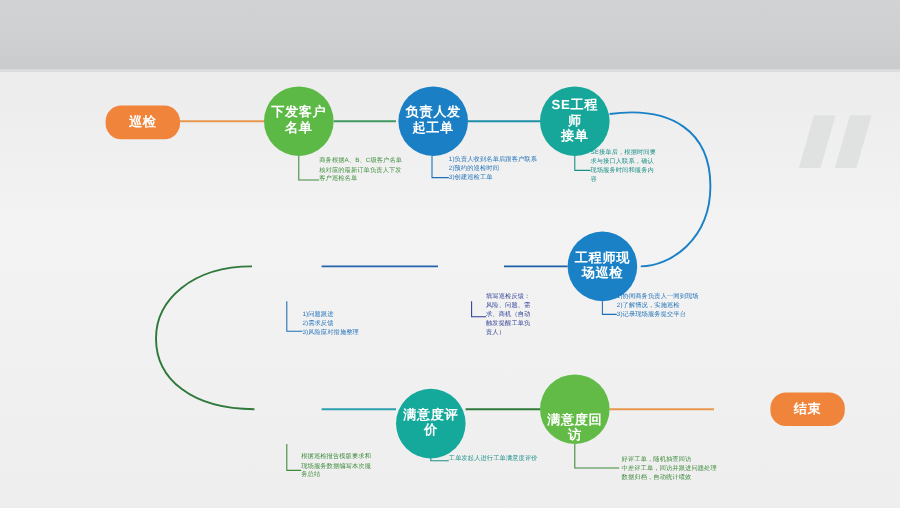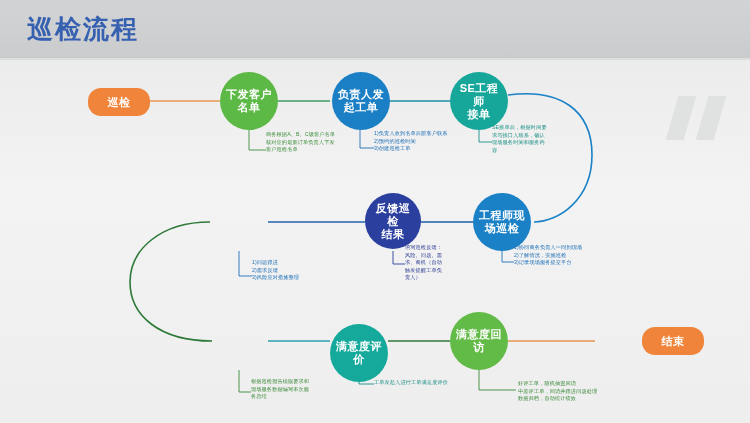--- a/index.html
+++ b/index.html
@@ -101,21 +101,21 @@
   .node .label { display: block; }
 
   
   .c-orange  { background: #f0843a; }
   .c-green   { background: #5cb945; }
   .c-blue    { background: #1a7fc4; }
   .c-blue2   { background: #1b81c6; }
   .c-teal    { background: #17a79a; }
   .c-teal2   { background: #15a99c; }
   .c-navy    { background: #2b3f9e; }
-  .c-lgreen  { background: #62bb46; }
+  .c-lgreen  { background: #62bb46; align-items: flex-end; }
 
   
   .desc {
     position: absolute;
     font-size: 5.2px;
     line-height: 7.6px;
     letter-spacing: 0.1px;
     white-space: pre-line;
     font-weight: normal;
   }
@@ -125,21 +125,20 @@
   .d-navy   { color: #2f3f96; }
   .d-dgreen { color: #3c8a3a; }
 </style>
 </head>
 <body>
 
 <div id="slide">
 
   <div id="header-band"></div>
   <div id="header-underline"></div>
-  <div id="page-title">巡检流程</div>
 
   <div id="quote-mark">
     <span class="q1"></span>
       <span class="q2"></span>
   </div>
 
   <svg id="connectors" viewBox="0 0 750 423">
 
     <line x1="148" y1="101" x2="220" y2="101" stroke="#e8974e" stroke-width="1.6"></line>
     <line x1="278" y1="101" x2="330" y2="101" stroke="#3f9a62" stroke-width="1.6"></line>
@@ -190,23 +189,20 @@
   </div>
   <div class="desc d-teal" style="left:492px; top:124px; width:62px;">SE接单后，根据时间要
 求与接口人联系，确认
 现场服务时间和服务内
 容</div>
 
   <div class="desc d-blue" style="left:252px; top:259px; width:96px;">1)问题跟进
 2)需求反馈
 3)风险应对措施整理</div>
 
-  <div class="node node-circle c-navy" style="left:365px; top:193px; width:56px; height:56px;">
-    <span class="label">反馈巡检<br>结果</span>
-  </div>
   <div class="desc d-navy" style="left:405px; top:244px; width:46px;">填写巡检反馈：
 风险、问题、需
 求、商机（自动
 触发提醒工单负
 责人）</div>
 
   <div class="node node-circle c-blue2" style="left:473px; top:193px; width:58px; height:58px;">
     <span class="label">工程师现<br>场巡检</span>
   </div>
   <div class="desc d-blue" style="left:514px; top:244px; width:100px;">1)协同商务负责人一同到现场

